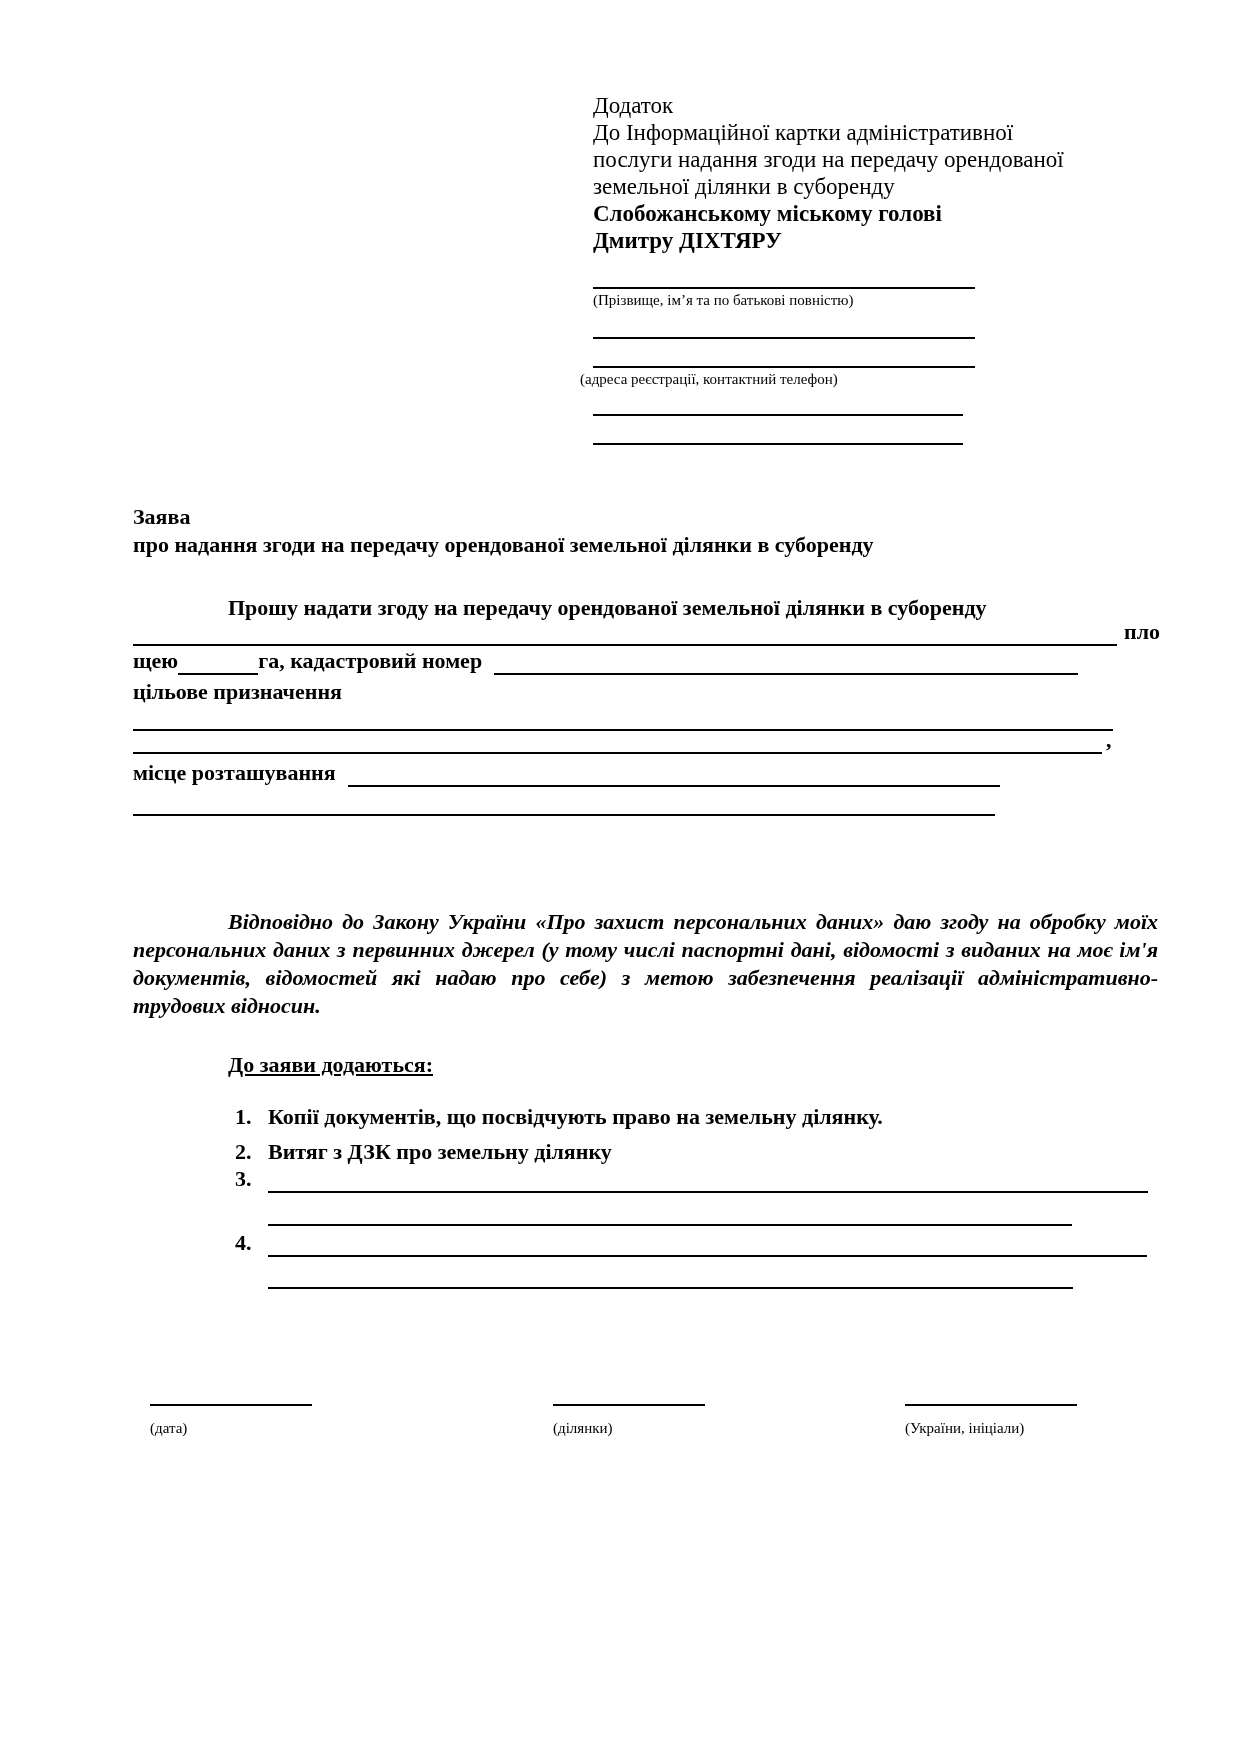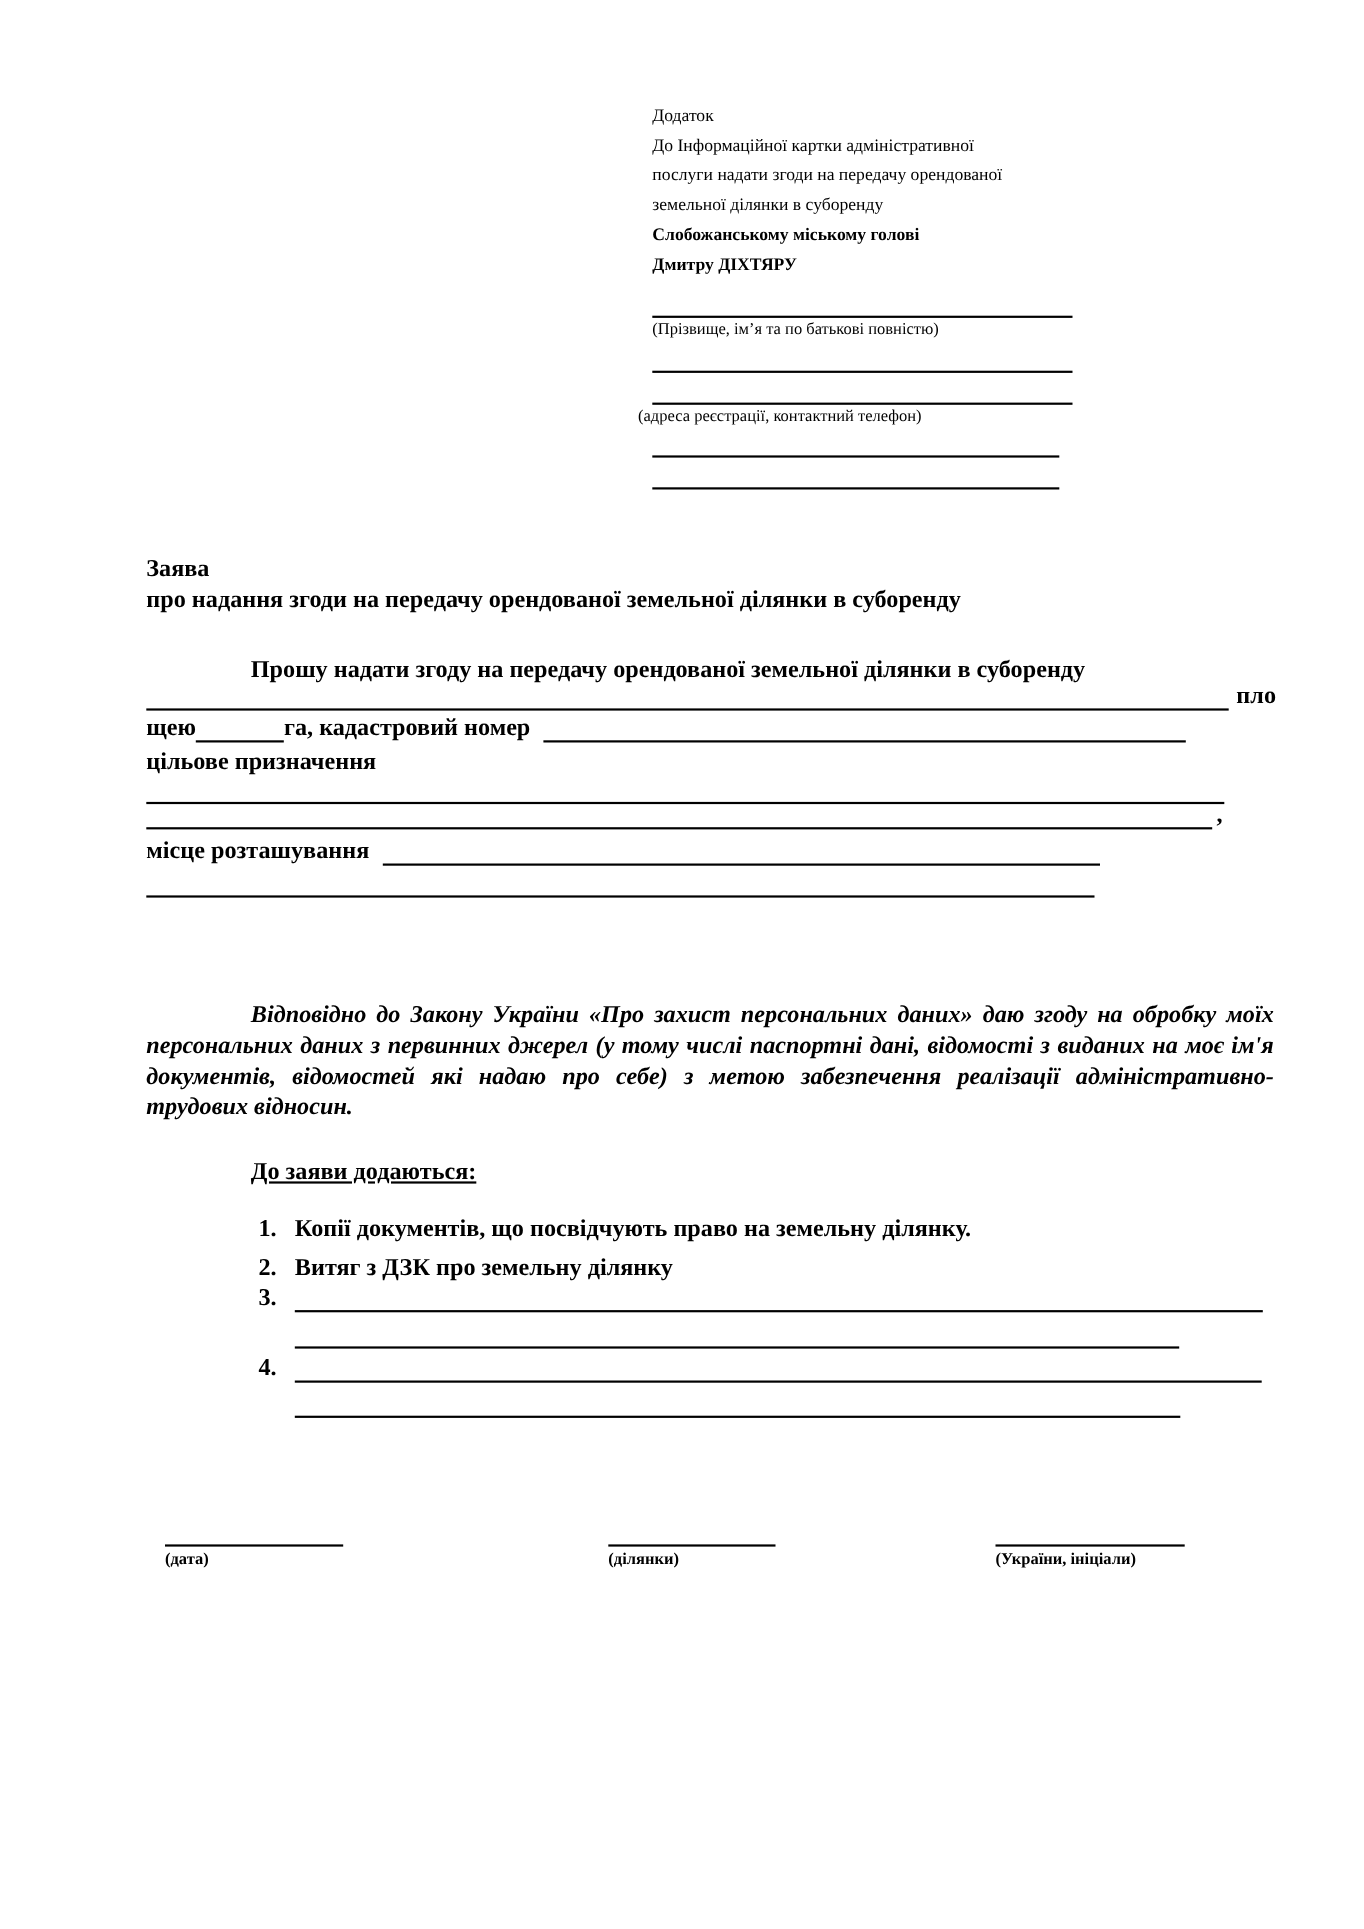--- a/index.html
+++ b/index.html
@@ -9,42 +9,42 @@
     width:1240px;
     height:1754px;
     background:#ffffff;
     color:#000000;
     font-family:"Liberation Serif","DejaVu Serif",serif;
     overflow:hidden;
   }
   .abs { position:absolute; }
   .b  { font-weight:bold; }
   .i  { font-style:italic; }
-  .sz21 { font-size:16px; line-height:27px; }
+  .sz21 { font-size:23px; line-height:27px; }
   .sz22 { font-size:22px; line-height:28px; }
   .cap  { font-size:15px; line-height:18px; }
   .rule { border-top:2px solid #000; height:0; }
   .row  { display:flex; align-items:flex-end; }
   .fill { border-bottom:2px solid #000; align-self:stretch; }
   .grow { flex:1 1 auto; }
   .center { }
   .nowrap { white-space:nowrap; }
   .just { text-align:justify; }
   .sig { border-top:2px solid #000; }
-  .sig .cap { padding-top:3px;font-weight:bold; }
+  .sig .cap { padding-top:13px; }
 </style>
 </head>
 <body>
 
 <div class="page">
 
   <div class="abs sz21 nowrap" style="left:593px; top:92px; width:560px;">
     <div>Додаток</div>
     <div>До Інформаційної картки адміністративної</div>
-    <div>послуги надати згоди на передачу орендованої</div>
+    <div>послуги надання згоди на передачу орендованої</div>
     <div>земельної ділянки в суборенду</div>
     <div class="b">Слобожанському міському голові</div>
     <div class="b">Дмитру ДІХТЯРУ</div>
   </div>
 
   <div class="abs rule" style="left:593px; top:287px; width:382px;"></div>
   <div class="abs cap" style="left:593px; top:291px; width:382px;">(Прізвище, ім’я та по батькові повністю)</div>
   <div class="abs rule" style="left:593px; top:337px; width:382px;"></div>
   <div class="abs rule" style="left:593px; top:366px; width:382px;"></div>
   <div class="abs cap" style="left:580px; top:370px; width:382px;">(адреса реєстрації, контактний телефон)</div>

